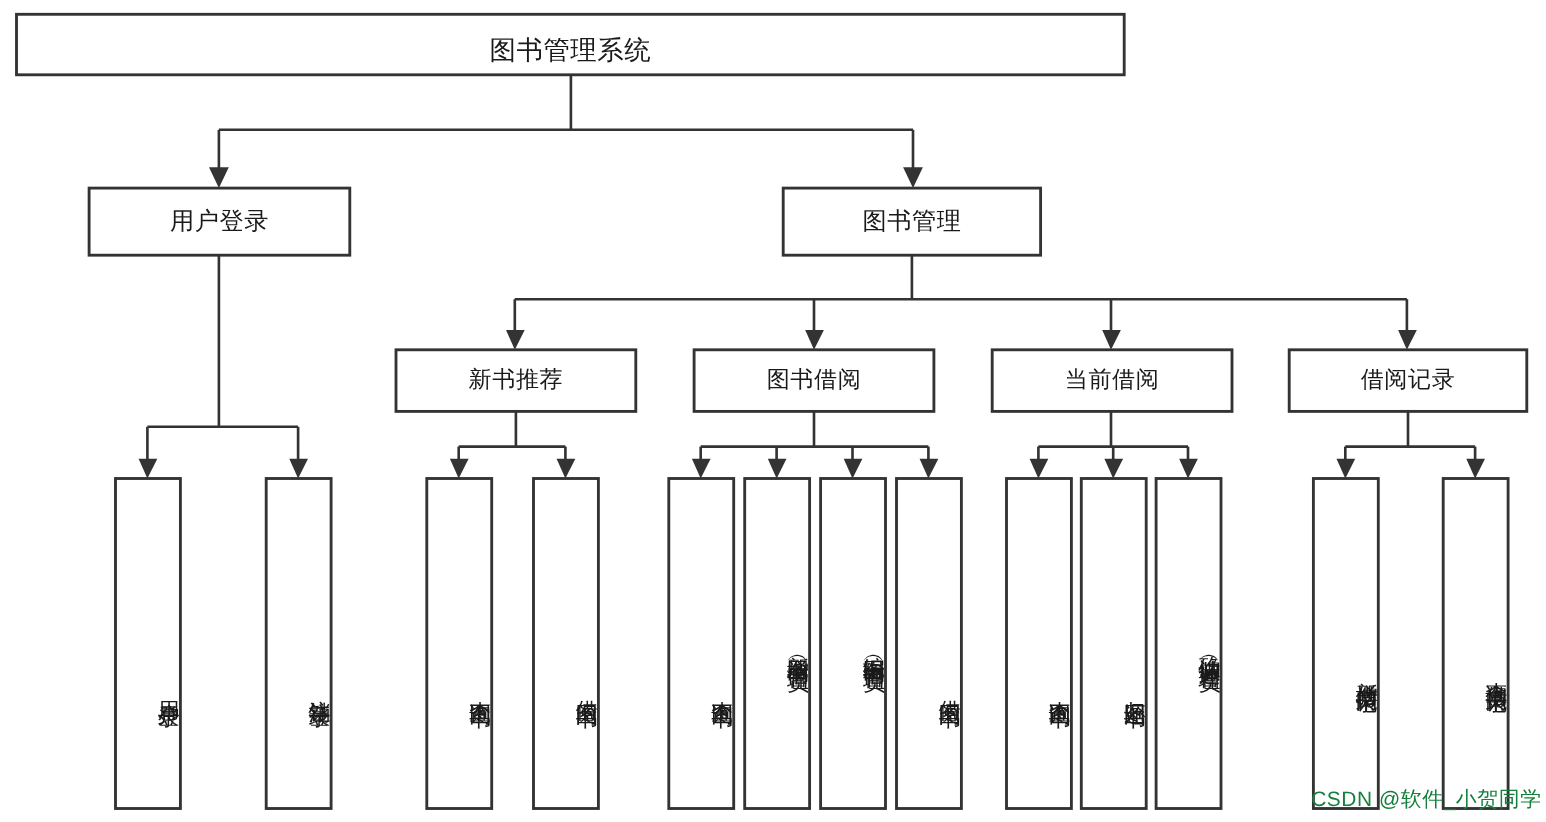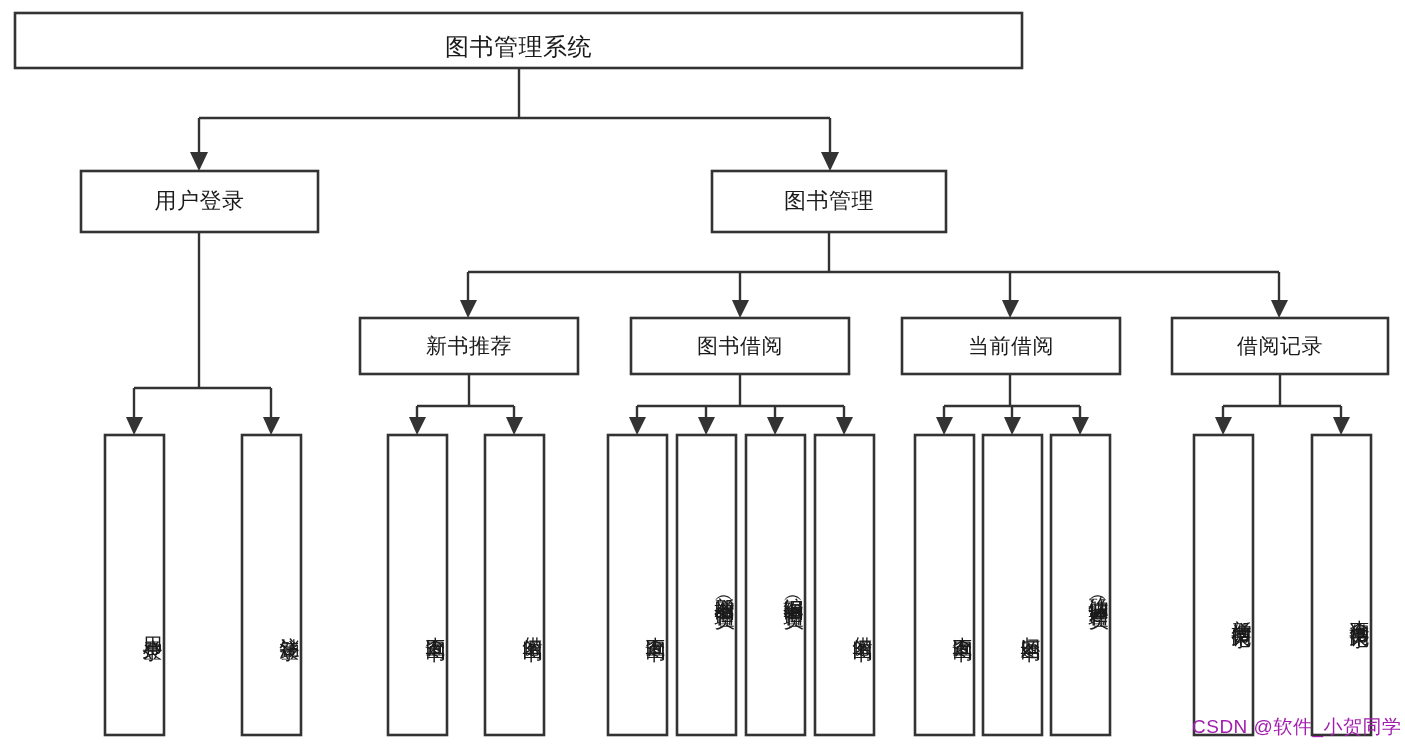--- a/index.html
+++ b/index.html
@@ -55,21 +55,21 @@
     writing-mode: vertical-rl;
     text-orientation: upright;
     align-items: flex-start;
     padding-top: 4px;
     box-sizing: border-box;
     letter-spacing: 2px;
     font-size: 20px;
   }
   .watermark {
     position: absolute;
-    color: #a21caf;
+    color: #15803d;
     font-size: 19px;
     font-family: "Liberation Sans", "DejaVu Sans", sans-serif;
     white-space: nowrap;
     letter-spacing: 0.5px;
   }
 </style>
 </head>
 <body>
 
 <div id="canvas">

